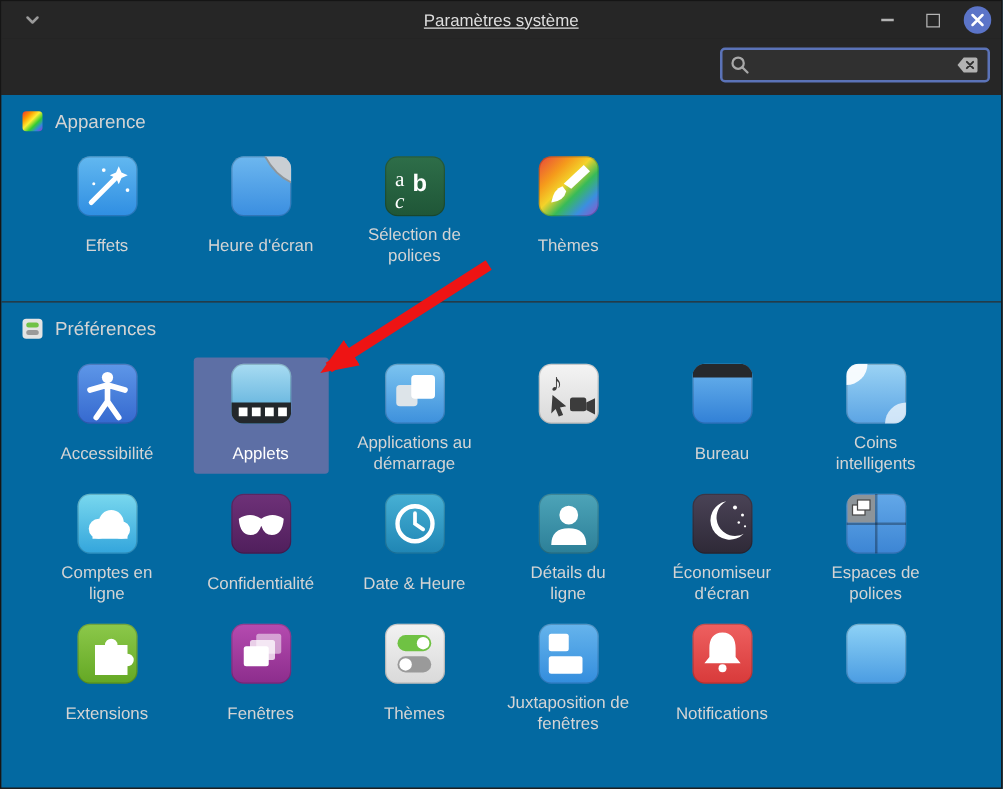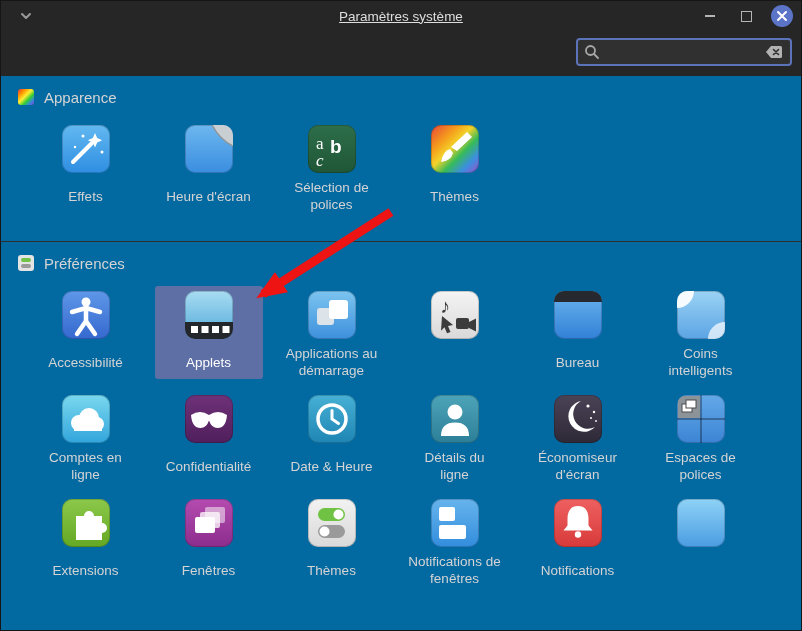--- a/index.html
+++ b/index.html
@@ -343,21 +343,21 @@
           </div>
         </div>
         <div class="item">
           <div class="tile" style="background: linear-gradient(rgb(102, 180, 236), rgb(51, 141, 221));">
             <svg viewBox="0 0 48 48" width="48" height="48">
               <rect x="8" y="8" width="16" height="14" rx="2" fill="#fff"></rect>
               <rect x="8" y="26" width="27" height="14" rx="2" fill="#fff"></rect>
             </svg>
           </div>
           <div class="label">
-            <div>Notifications de</div>
+            <div>Juxtaposition de</div>
             <div>fenêtres</div>
           </div>
         </div>
         <div class="item">
           <div class="tile" style="background: linear-gradient(rgb(238, 96, 96), rgb(216, 58, 58));">
             <svg viewBox="0 0 48 48" width="48" height="48">
               <path d="M24 7 c7.5 0 10.5 5.5 10.5 12.5 v7 l4 5 h-29 l4 -5 v-7 C13.5 12.5 16.5 7 24 7 z" fill="#fff"></path>
               <circle cx="24" cy="35.5" r="3.2" fill="#fff"></circle>
             </svg>
           </div>

